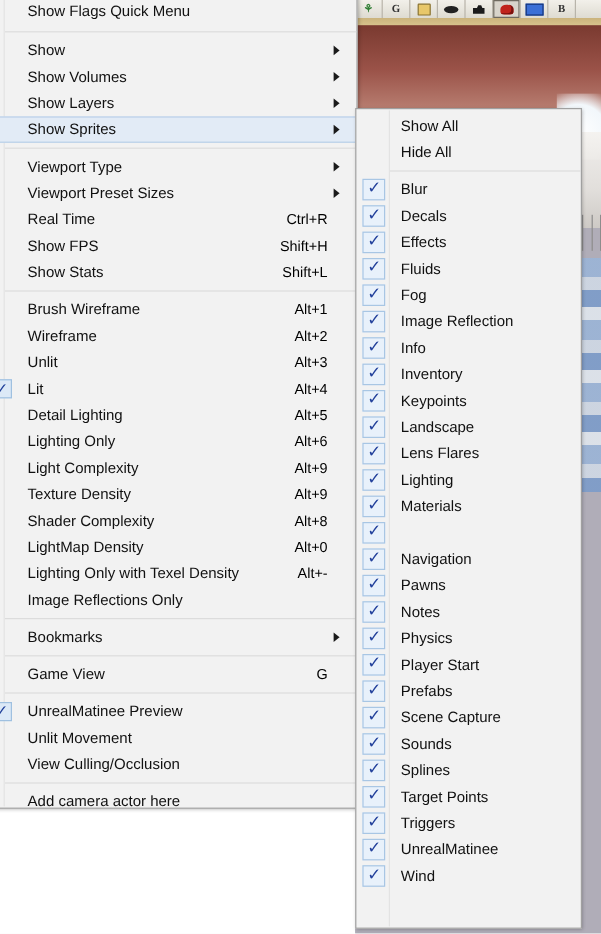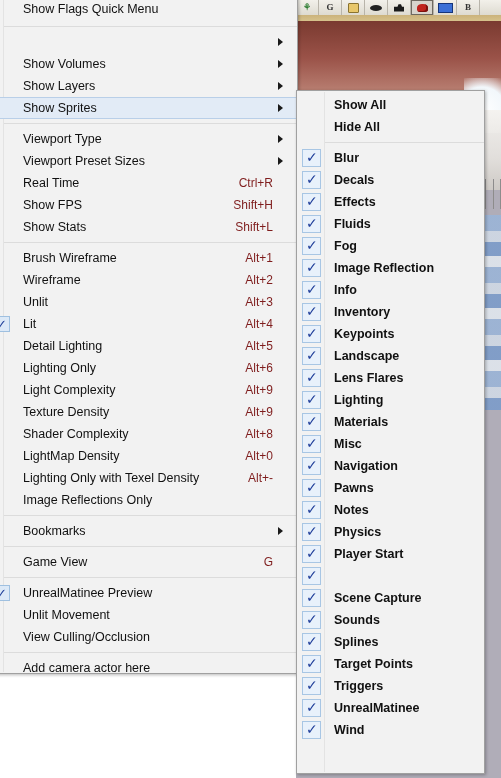--- a/index.html
+++ b/index.html
@@ -153,21 +153,21 @@
     padding-right: 10px;
     font-size: 12.5px;
     color: #111;
     white-space: nowrap;
     box-sizing: border-box;
   }
   .mi.tall { height: 25px; line-height: 25px; }
   .mi .label { flex: 1 1 auto; }
   .mi .accel {
     flex: 0 0 auto;
-    color: #7f1d1d;
+    color: #000000;
     font-size: 12px;
     padding-right: 14px;
   }
   .mi .arrow {
     position: absolute;
     right: 14px;
     top: 50%;
     margin-top: -4px;
     width: 0; height: 0;
     border-left: 5px solid #1a1a1a;
@@ -224,21 +224,20 @@
     height: 22px;
     line-height: 22px;
     display: flex;
     align-items: center;
     padding-left: 37px;
     padding-right: 8px;
     font-size: 12.5px;
     color: #111;
     white-space: nowrap;
     box-sizing: border-box;
-    font-weight: bold;
   }
   .si .cbox {
     position: absolute;
     left: 5px;
     top: 50%;
     margin-top: -9px;
     width: 19px; height: 18px;
     background: #e8f1fb;
     border: 1px solid #a8c6e4;
     box-sizing: border-box;
@@ -305,20 +304,21 @@
 
 <div id="main-menu" class="menu-panel">
   <div class="gutter"></div>
 
   <div class="mi tall">
     <span class="label">Show Flags Quick Menu</span>
   </div>
   <div class="sep"></div>
 
   <div class="mi">
+    <span class="label">Show</span>
     <span class="arrow"></span>
   </div>
   <div class="mi">
     <span class="label">Show Volumes</span>
     <span class="arrow"></span>
   </div>
   <div class="mi">
     <span class="label">Show Layers</span>
     <span class="arrow"></span>
   </div>
@@ -487,21 +487,20 @@
   <div class="si">
       <span class="cbox"></span>
       <span class="slabel">Lighting</span>
     </div>
   <div class="si">
       <span class="cbox"></span>
       <span class="slabel">Materials</span>
     </div>
   <div class="si">
       <span class="cbox"></span>
-      <span class="slabel">Misc</span>
     </div>
   <div class="si">
       <span class="cbox"></span>
       <span class="slabel">Navigation</span>
     </div>
   <div class="si">
       <span class="cbox"></span>
       <span class="slabel">Pawns</span>
     </div>
   <div class="si">
@@ -511,20 +510,21 @@
   <div class="si">
       <span class="cbox"></span>
       <span class="slabel">Physics</span>
     </div>
   <div class="si">
       <span class="cbox"></span>
       <span class="slabel">Player Start</span>
     </div>
   <div class="si">
       <span class="cbox"></span>
+      <span class="slabel">Prefabs</span>
     </div>
   <div class="si">
       <span class="cbox"></span>
       <span class="slabel">Scene Capture</span>
     </div>
   <div class="si">
       <span class="cbox"></span>
       <span class="slabel">Sounds</span>
     </div>
   <div class="si">

